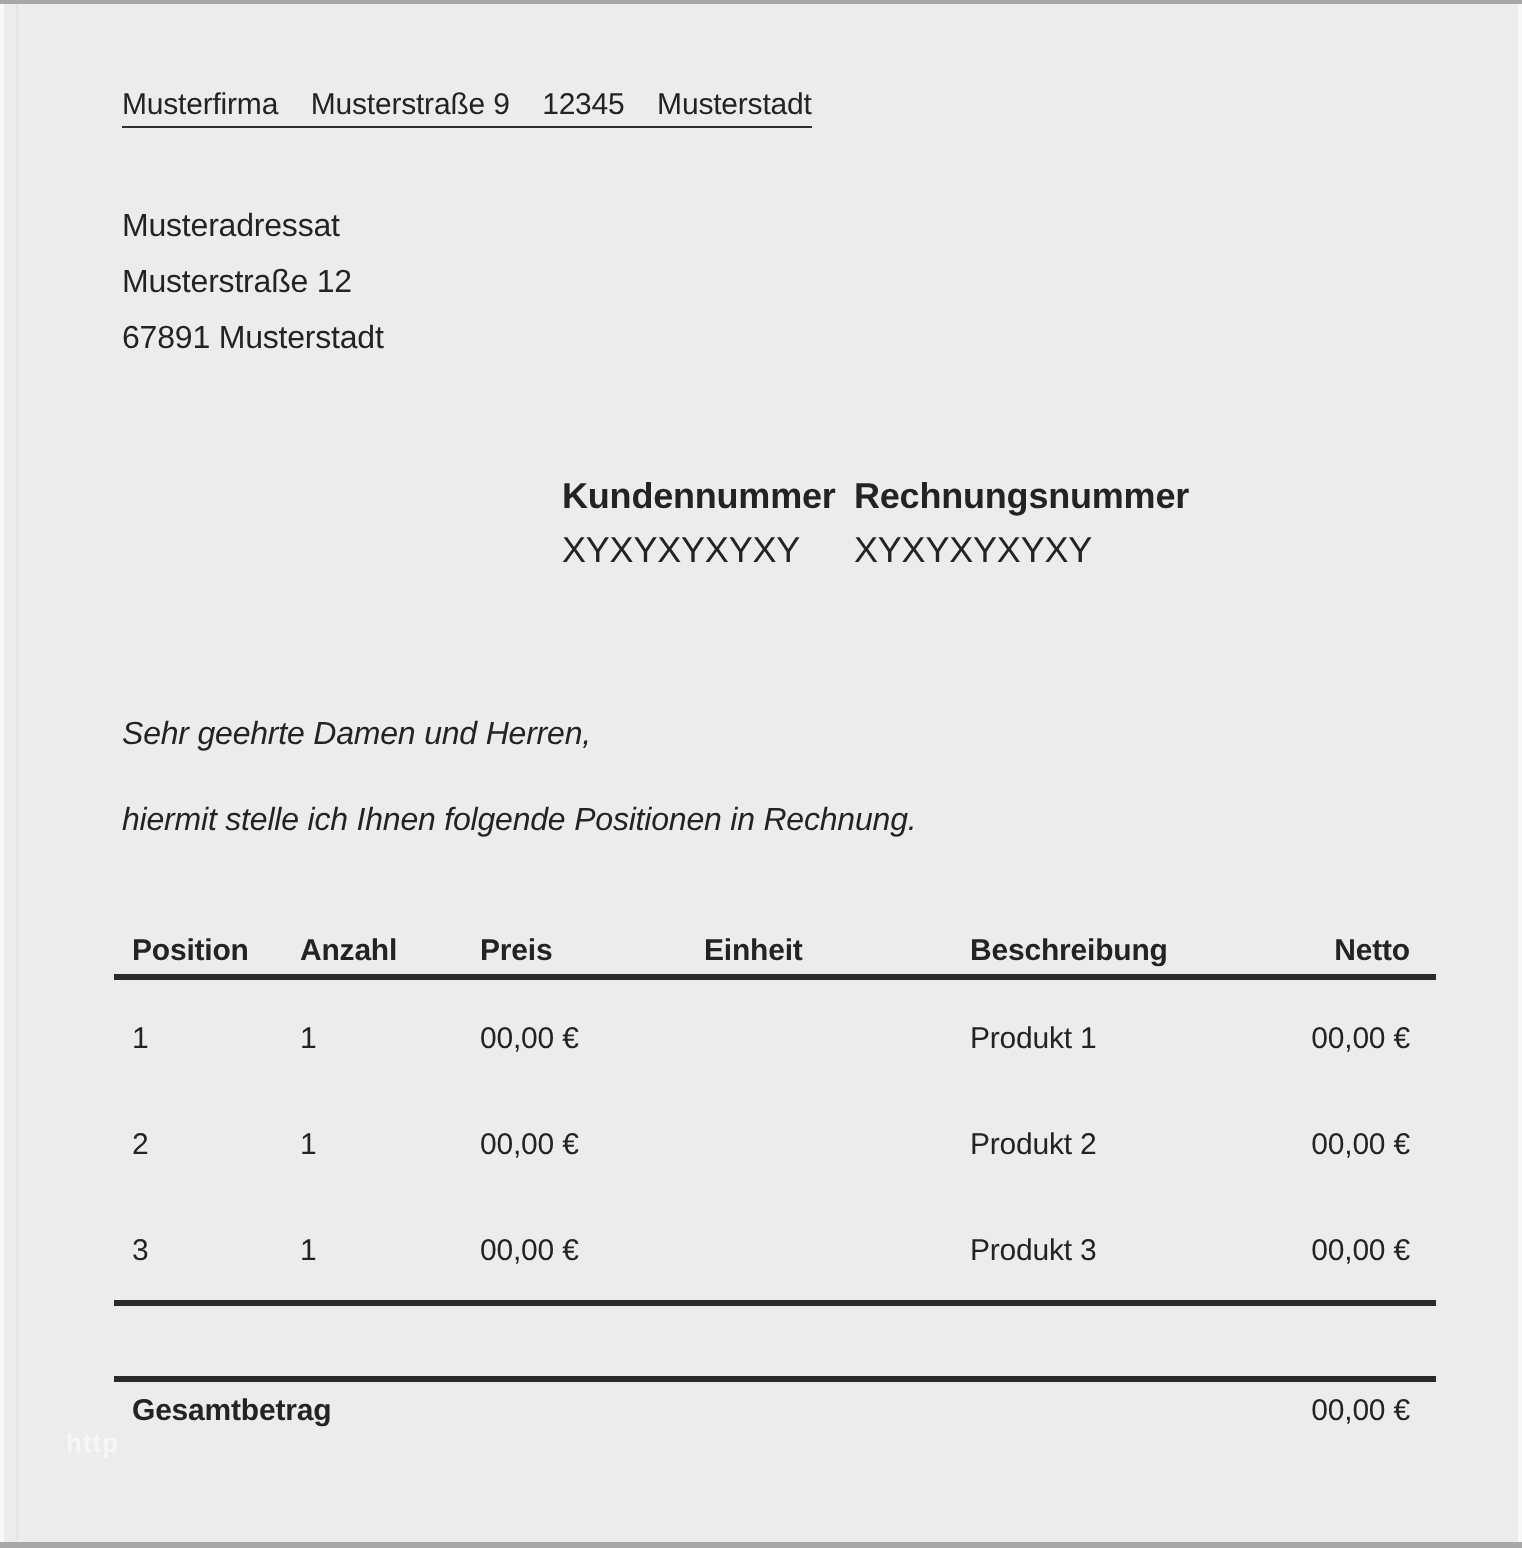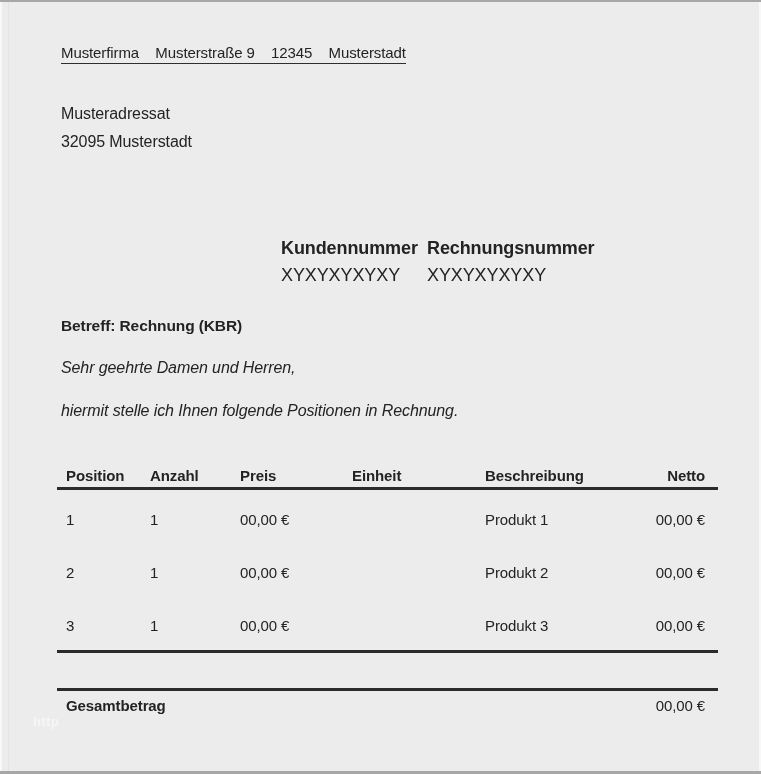--- a/index.html
+++ b/index.html
@@ -70,33 +70,33 @@
   <div class="edge-top"></div>
   <div class="edge-bottom"></div>
   <div class="edge-left"></div>
   <div class="edge-right"></div>
   <div class="scanline"></div>
 
   <div class="sender">Musterfirma    Musterstraße 9    12345    Musterstadt</div>
 
   <div class="recipient">
     <div>Musteradressat</div>
-    <div>32095 Musterstadt</div>
+    <div>Musterstraße 12</div>
+    <div>67891 Musterstadt</div>
   </div>
 
   <div class="meta-col k1">
     <div class="lbl">Kundennummer</div>
     <div class="val">XYXYXYXYXY</div>
   </div>
   <div class="meta-col k2">
     <div class="lbl">Rechnungsnummer</div>
     <div class="val">XYXYXYXYXY</div>
   </div>
 
-  <div class="subject">Betreff: Rechnung (KBR)</div>
   <div class="bodyline greeting">Sehr geehrte Damen und Herren,</div>
   <div class="bodyline intro">hiermit stelle ich Ihnen folgende Positionen in Rechnung.</div>
 
   <div class="trow hdr">
     <span class="c-pos">Position</span>
     <span class="c-anz">Anzahl</span>
     <span class="c-preis">Preis</span>
     <span class="c-ein">Einheit</span>
     <span class="c-besch">Beschreibung</span>
     <span class="c-netto">Netto</span>

